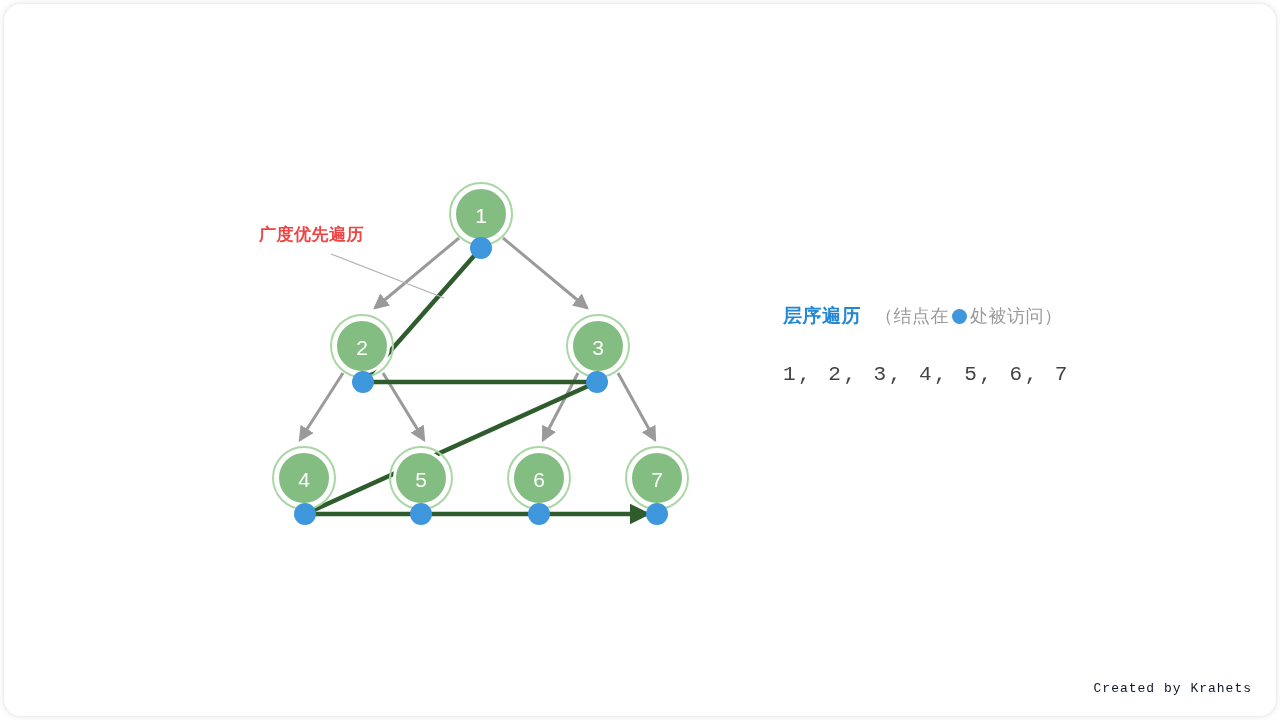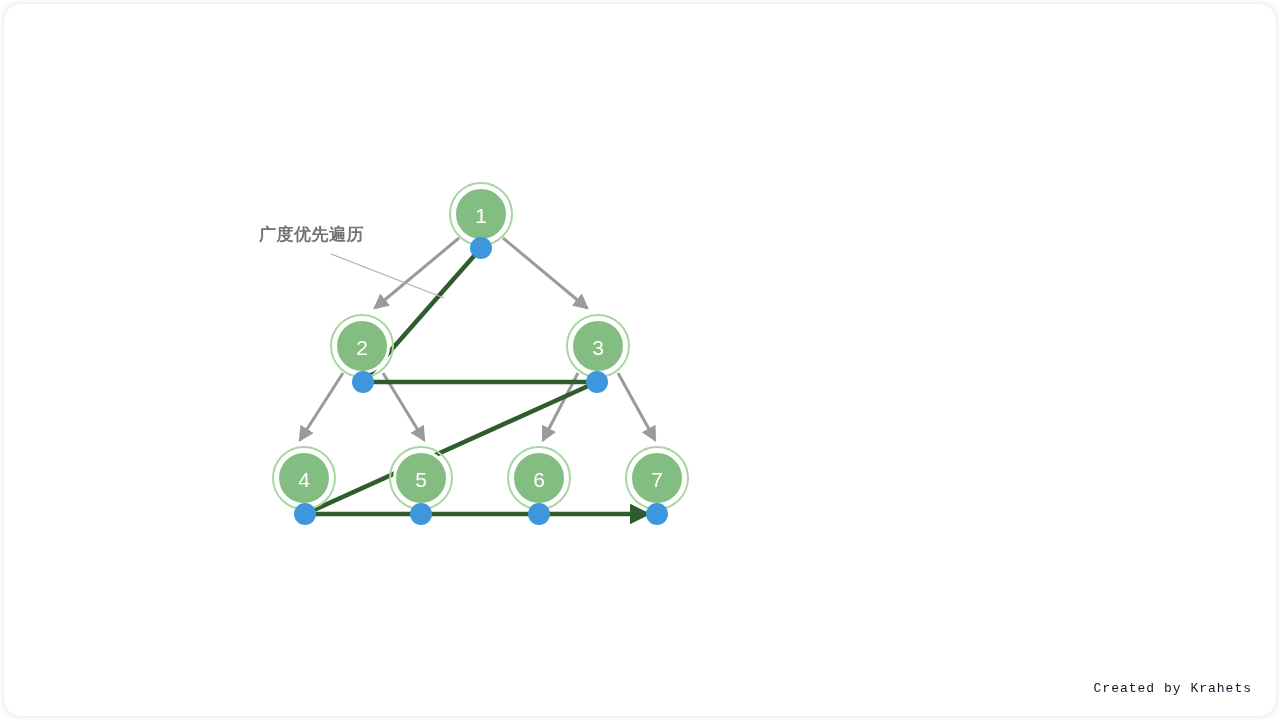--- a/index.html
+++ b/index.html
@@ -76,21 +76,21 @@
   }
   .leader-line {
     stroke: #b0b0b0;
     stroke-width: 1.2;
     fill: none;
   }
 
   
   .annot-label {
     position: absolute;
-    color: #737373;
+    color: #ef4444;
     font-weight: bold;
     font-size: 17px;
     font-family: "Liberation Sans", "DejaVu Sans", sans-serif;
     white-space: nowrap;
     letter-spacing: 0.5px;
   }
 
   #legend-row {
     position: absolute;
     left: 783px;
@@ -237,17 +237,26 @@
       <circle class="visit-dot" cx="421" cy="514" r="11"></circle>
       <circle class="visit-dot" cx="539" cy="514" r="11"></circle>
       <circle class="visit-dot" cx="657" cy="514" r="11"></circle>
     </g>
 
     <line class="leader-line" x1="331" y1="254" x2="444" y2="298"></line>
   </svg>
 
   <div class="annot-label" style="left:259px; top:223px;">广度优先遍历</div>
 
-
+  <div id="legend-row">
+    <span id="legend-title">层序遍历</span>
+    <span id="legend-note">
+      <span>（结点在</span>
+      <span class="legend-dot"></span>
+      <span>处被访问）</span>
+    </span>
+  </div>
+
+  <div id="sequence">1,  2,  3,  4,  5,  6,  7</div>
 
   <div id="watermark">Created by Krahets</div>
 
 </div>
 
 </body></html>

